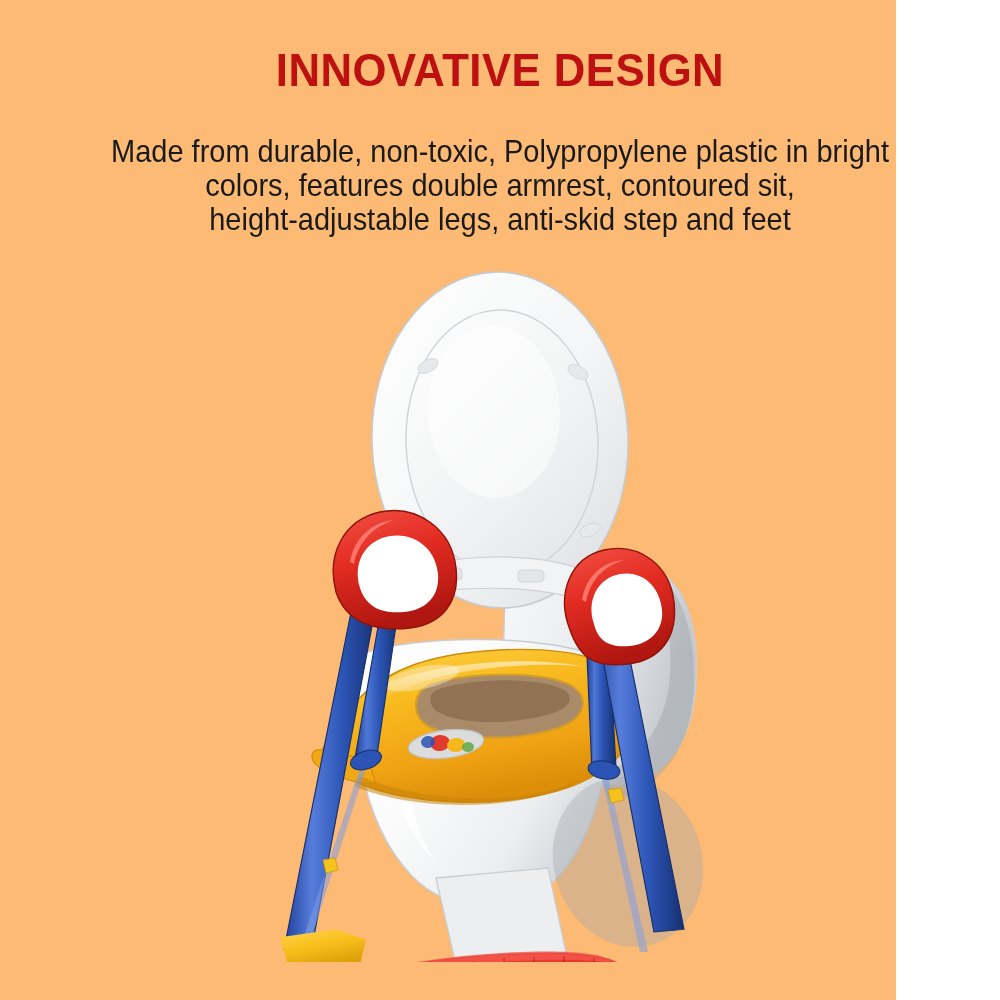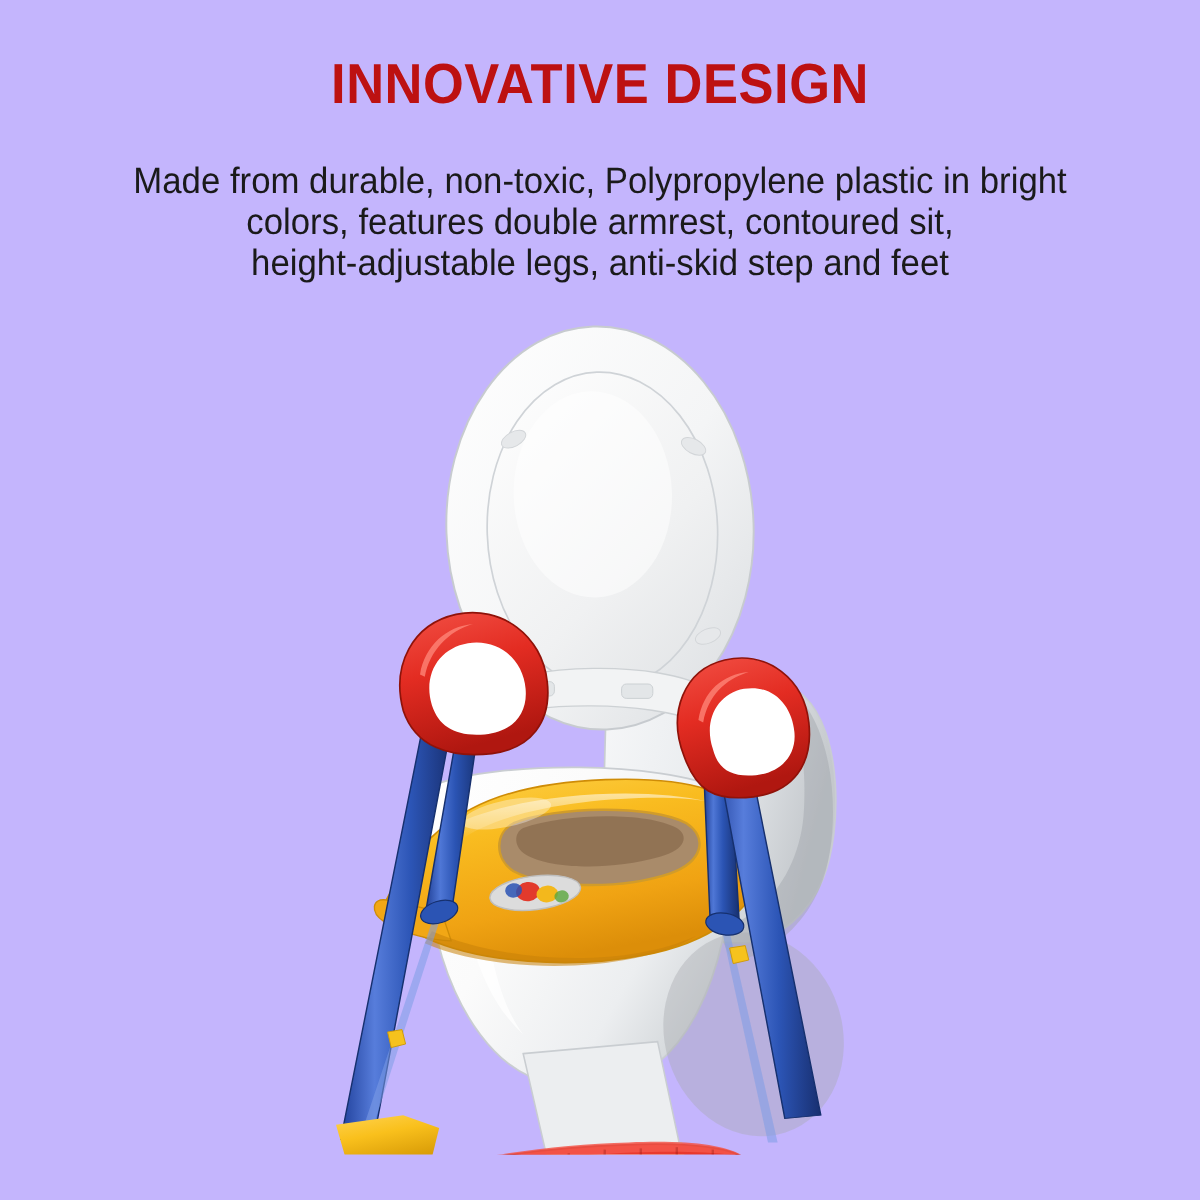--- a/index.html
+++ b/index.html
@@ -11,23 +11,23 @@
   body {
     width: 1000px;
     height: 1000px;
     overflow: hidden;
     font-family: "Liberation Sans", "DejaVu Sans", sans-serif;
     position: relative;
   }
 
   #panel {
     position: relative;
-    width: 1000px;
+    width: 896px;
     height: 1000px;
-    background: #c4b5fd;
+    background: #fdba74;
   }
 
   
   .headline {
     position: absolute;
     top: 44px;
     left: 0;
     width: 1000px;
     text-align: center;
     font-size: 47px;

